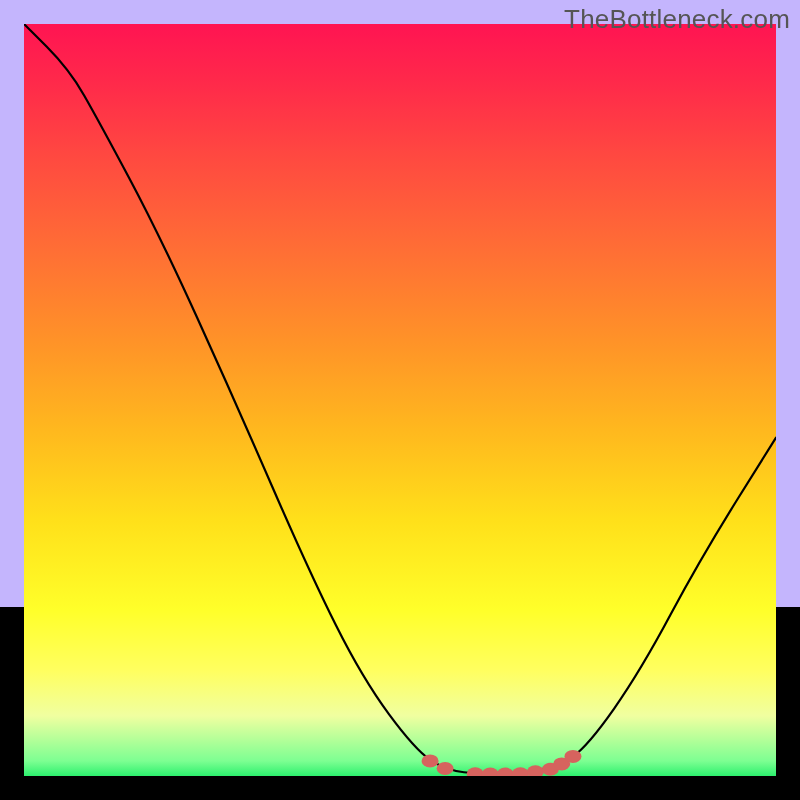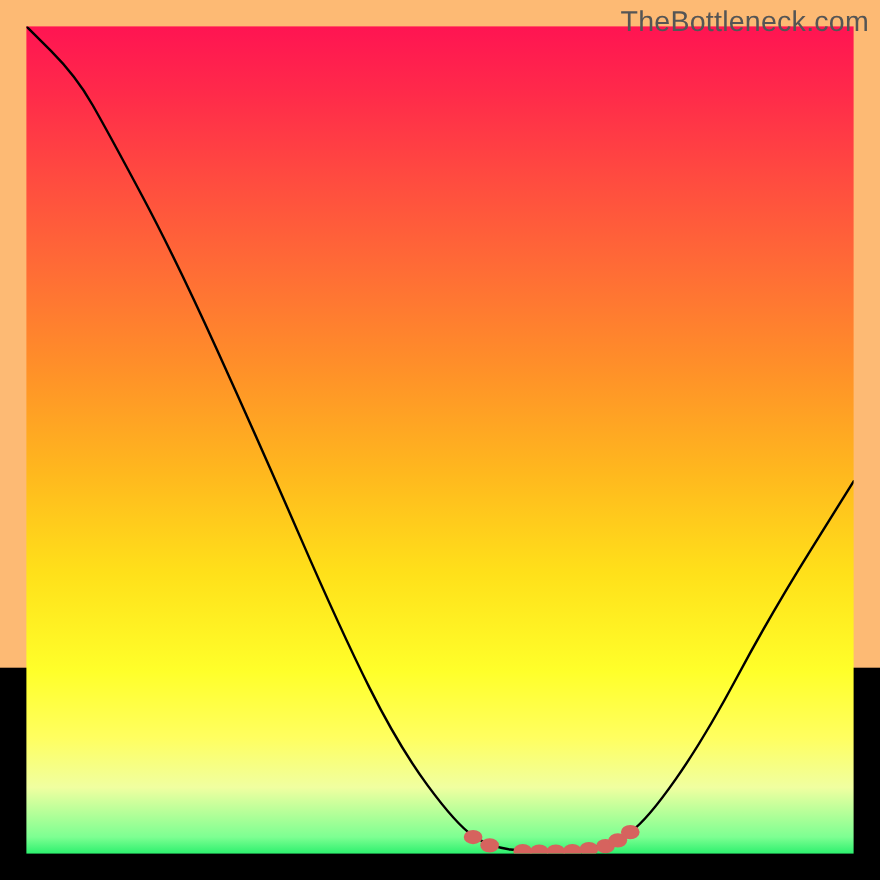--- a/index.html
+++ b/index.html
@@ -8,21 +8,21 @@
     background: #000;
     width: 800px;
     height: 800px;
     overflow: hidden;
     font-family: Arial, sans-serif;
   }
   .container {
     position: relative;
     width: 800px;
     height: 607px;
-    background: #fdba74;
+    background: #c4b5fd;
   }
   .plot-bg {
     position: absolute;
     left: 24px;
     top: 24px;
     width: 752px;
     height: 752px;
     background: linear-gradient(to bottom,
       #ff1452 0%,
       #ff2a4a 8%,

